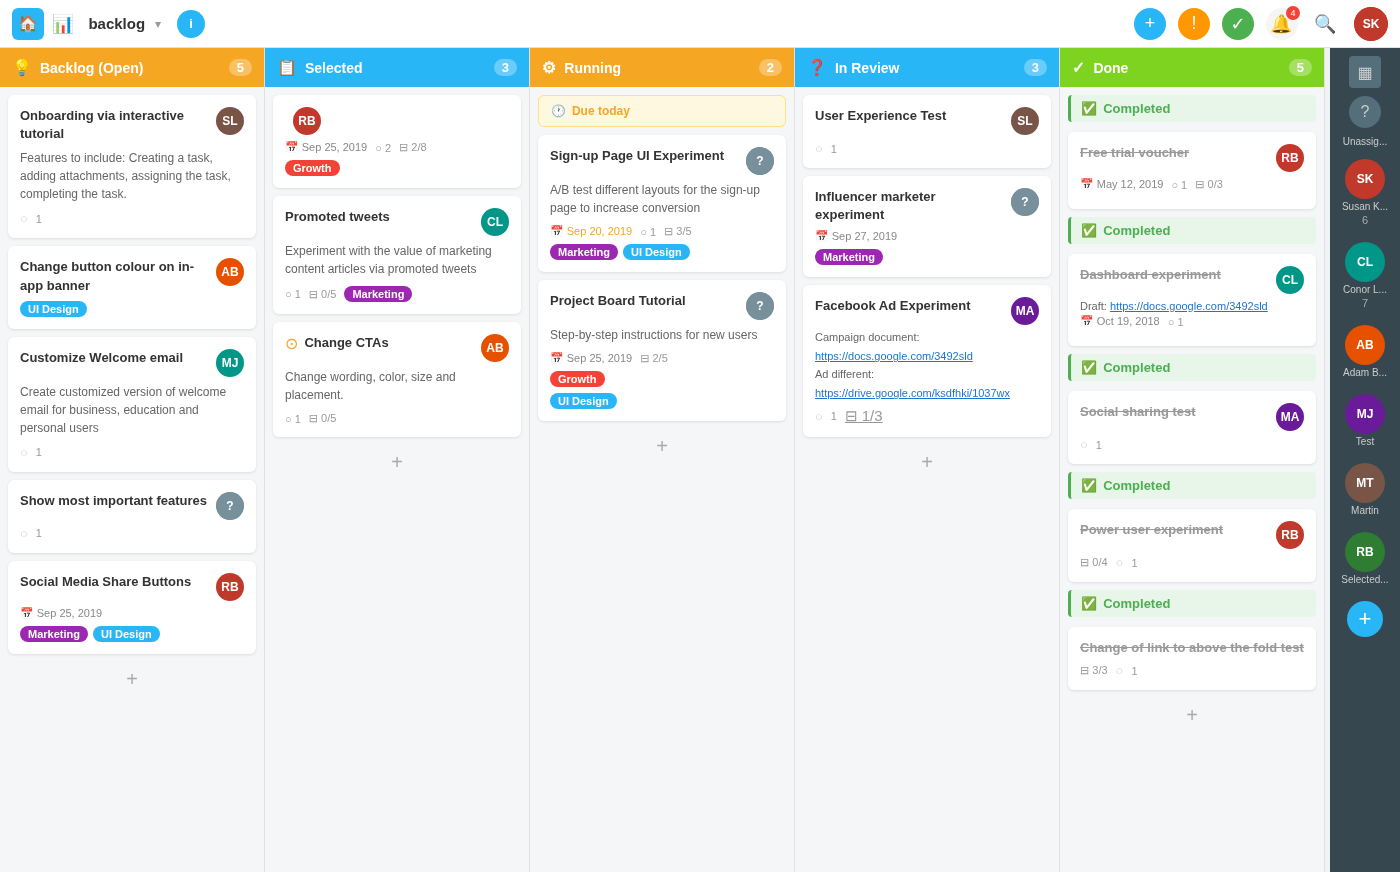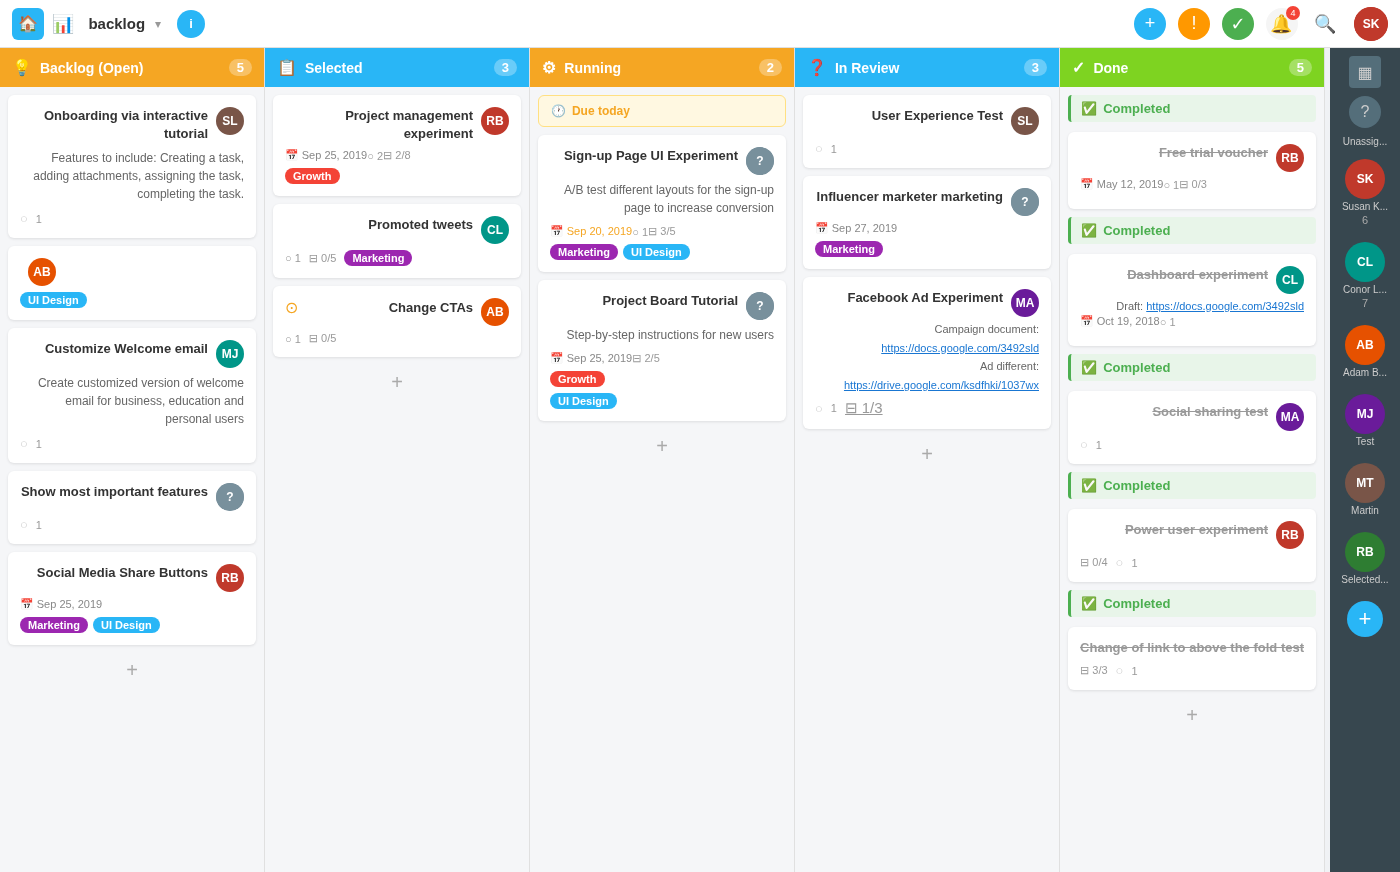--- a/index.html
+++ b/index.html
@@ -84,36 +84,35 @@
       gap: 8px;
     }
 
     
     .card {
       background: white;
       border-radius: 6px;
       padding: 12px;
       box-shadow: 0 1px 3px rgba(0,0,0,0.1);
       cursor: pointer;
-      text-align: right;
     }
 
     .card-header { display: flex; justify-content: space-between; align-items: flex-start; margin-bottom: 6px; }
     .card-title { font-size: 13px; font-weight: 600; color: #333; line-height: 1.4; flex: 1; }
     .card-title.strikethrough { text-decoration: line-through; color: #999; }
     .card-avatar { width: 28px; height: 28px; border-radius: 50%; flex-shrink: 0; margin-left: 8px; display: flex; align-items: center; justify-content: center; font-size: 11px; color: white; overflow: hidden; }
     .card-avatar.brown { background: #795548; }
     .card-avatar.teal { background: #009688; }
     .card-avatar.orange { background: #e65100; }
     .card-avatar.purple { background: #6a1b9a; }
     .card-avatar.red { background: #c0392b; }
     .card-avatar.grey { background: #78909c; }
 
     .card-desc { font-size: 12px; color: #666; line-height: 1.5; margin-bottom: 8px; }
-    .card-meta { display: flex; align-items: center; gap: 0; flex-wrap: wrap; margin-bottom: 6px; }
+    .card-meta { display: flex; align-items: center; gap: 8px; flex-wrap: wrap; margin-bottom: 6px; }
     .card-date { font-size: 11px; color: #888; display: flex; align-items: center; gap: 3px; }
     .card-date.orange-date { color: #f5a623; }
     .card-tags { display: flex; gap: 5px; flex-wrap: wrap; margin-top: 4px; }
     .tag { padding: 2px 8px; border-radius: 10px; font-size: 11px; font-weight: 600; color: white; }
     .tag-growth { background: #f44336; }
     .tag-marketing { background: #9c27b0; }
     .tag-uidesign { background: #29b6f6; }
 
     .card-footer { display: flex; align-items: center; gap: 8px; margin-top: 6px; font-size: 11px; color: #999; }
     .icon-circle { color: #ccc; font-size: 13px; }
@@ -258,20 +257,21 @@
           </div>
           <div class="card-desc">Features to include: Creating a task, adding attachments, assigning the task, completing the task.</div>
           <div class="card-footer">
             <span class="icon-circle">○</span>
             <span>1</span>
           </div>
         </div>
 
         <div class="card">
           <div class="card-header">
+            <span class="card-title">Change button colour on in-app banner</span>
             <div class="card-avatar orange">
                 <div class="av-img">AB</div>
               </div>
           </div>
           <div class="card-tags">
             <span class="tag tag-uidesign">UI Design</span>
           </div>
         </div>
 
         <div class="card">
@@ -324,21 +324,20 @@
     <div class="column col-selected">
       <div class="column-header">
         <span class="col-header-icon">📋</span>
         <span class="col-header-title">Selected</span>
         <span class="col-header-count">3</span>
       </div>
       <div class="column-body">
 
         <div class="card">
           <div class="card-header">
-            <span class="card-title">Project management experiment</span>
             <div class="card-avatar red">
                 <div class="av-img">RB</div>
               </div>
           </div>
           <div class="card-meta">
             <span class="card-date">📅 Sep 25, 2019</span>
             <span style="font-size:11px;color:#999;">○ 2</span>
             <span style="font-size:11px;color:#999;">⊟ 2/8</span>
           </div>
           <div class="card-tags">
@@ -346,37 +345,39 @@
           </div>
         </div>
 
         <div class="card">
           <div class="card-header">
             <span class="card-title">Promoted tweets</span>
             <div class="card-avatar teal">
                 <div class="av-img">CL</div>
               </div>
           </div>
+          <div class="card-desc">Experiment with the value of marketing content articles via promoted tweets</div>
           <div class="card-footer">
             <span style="font-size:11px;color:#999;">○ 1</span>
             <span style="font-size:11px;color:#999;">⊟ 0/5</span>
             <span class="tag tag-marketing">Marketing</span>
           </div>
         </div>
 
         <div class="card">
           <div class="card-header">
             <span style="display:flex;align-items:center;gap:6px;flex:1;">
               <span style="color:#f5a623;font-size:16px;">⊙</span>
               <span class="card-title">Change CTAs</span>
             </span>
             <div class="card-avatar orange">
                 <div class="av-img">AB</div>
               </div>
           </div>
+          <div class="card-desc">Change wording, color, size and placement.</div>
           <div class="card-footer">
             <span style="font-size:11px;color:#999;">○ 1</span>
             <span style="font-size:11px;color:#999;">⊟ 0/5</span>
           </div>
         </div>
 
         <div class="add-card-btn">+</div>
       </div>
     </div>
 
@@ -452,21 +453,21 @@
               </div>
           </div>
           <div class="card-footer">
             <span class="icon-circle">○</span>
             <span>1</span>
           </div>
         </div>
 
         <div class="card">
           <div class="card-header">
-            <span class="card-title">Influencer marketer marketing</span>
+            <span class="card-title">Influencer marketer experiment</span>
             <div class="card-avatar grey">
                 <div class="av-img" style="background:#78909c;">?</div>
               </div>
           </div>
           <div class="card-meta">
             <span class="card-date">📅 Sep 27, 2019</span>
           </div>
           <div class="card-tags">
             <span class="tag tag-marketing">Marketing</span>
           </div>

